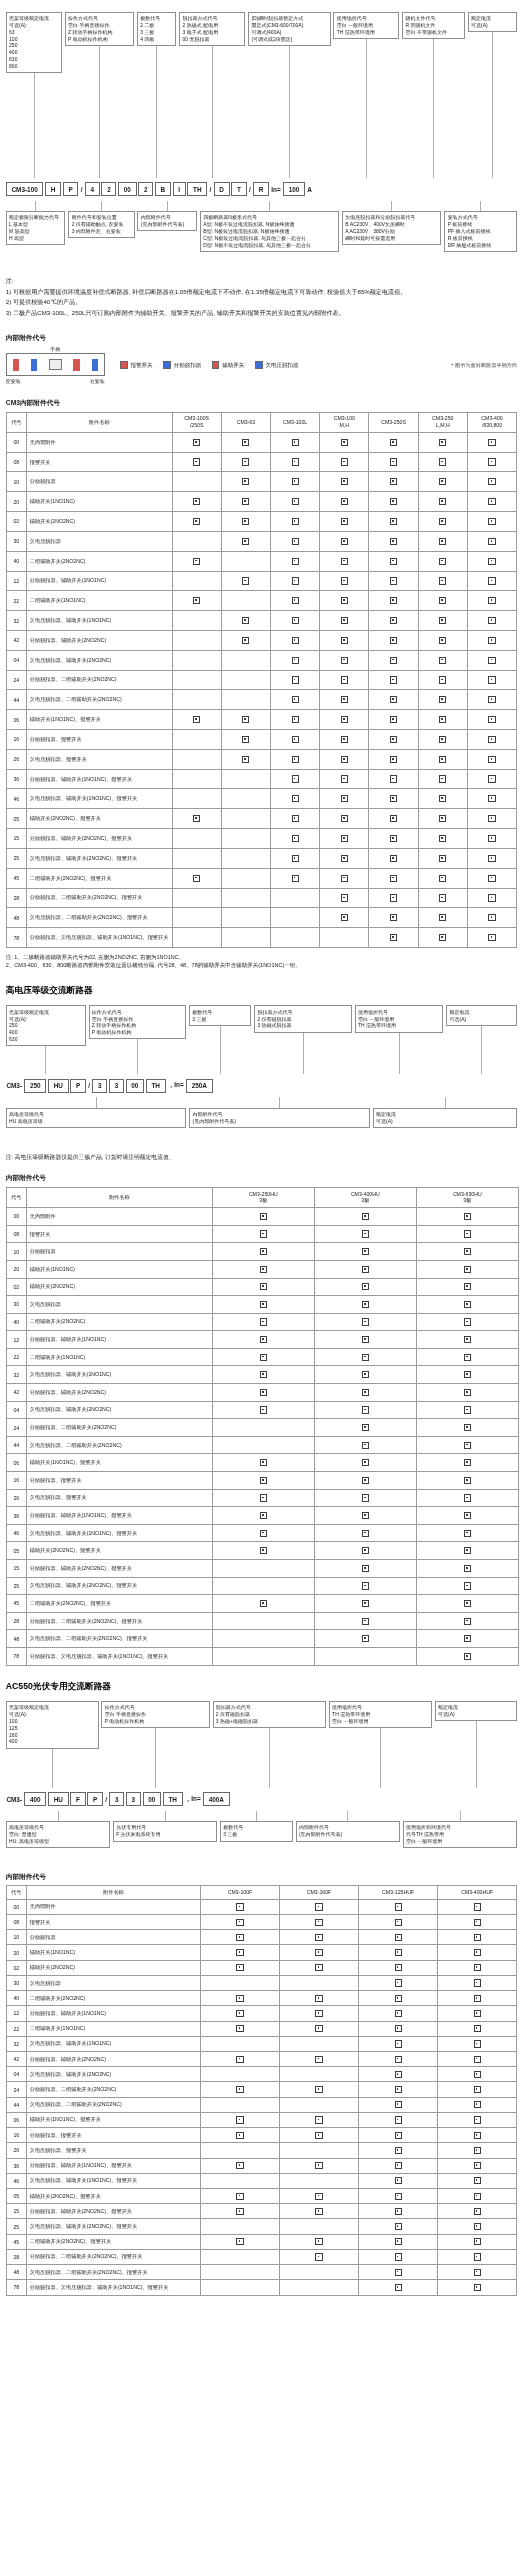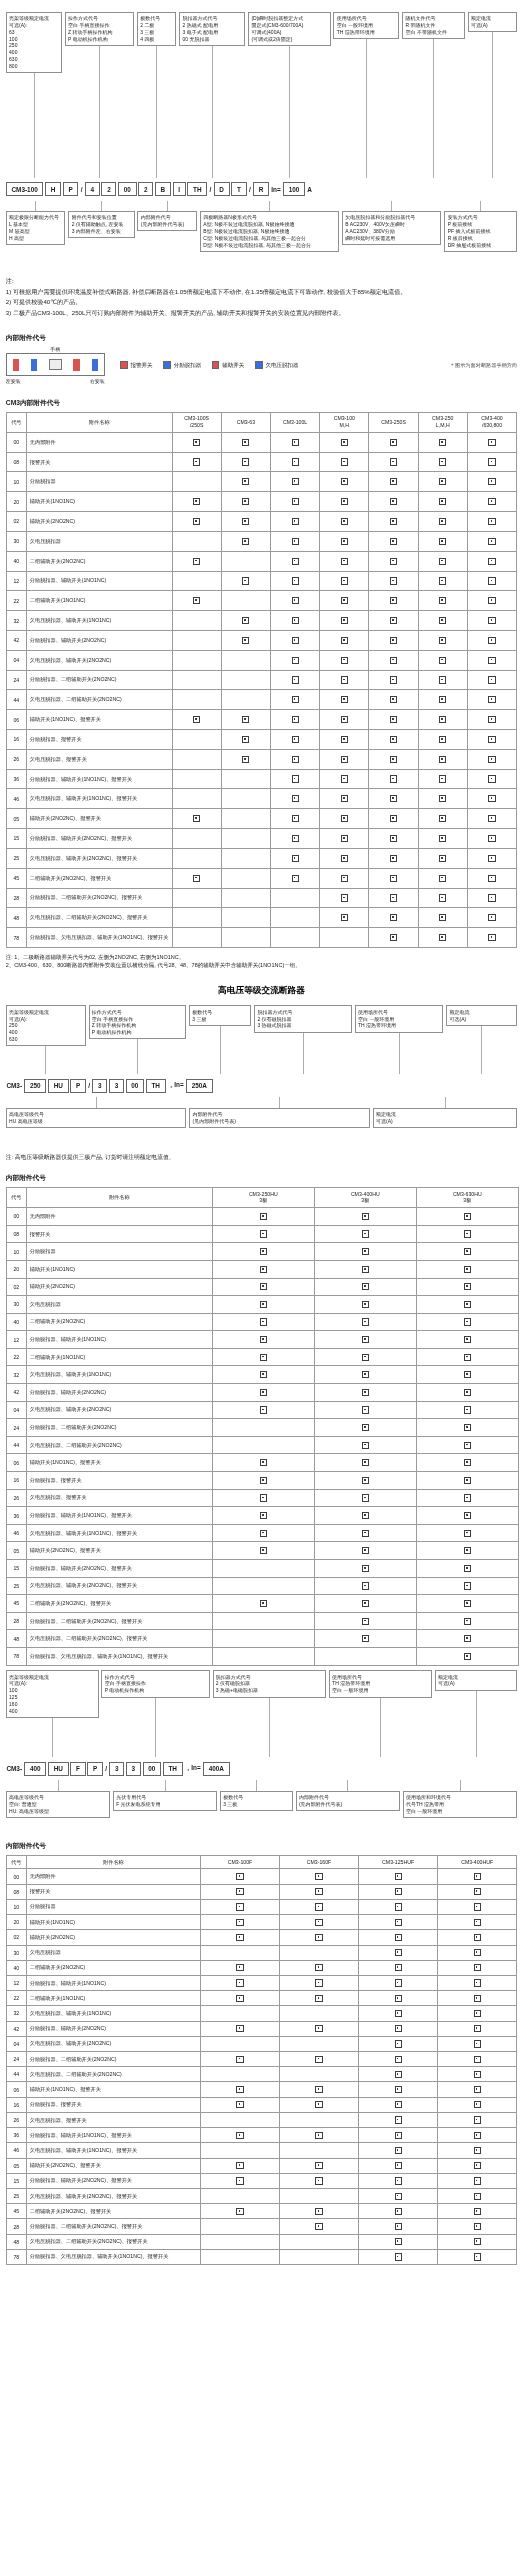--- a/index.html
+++ b/index.html
@@ -24,21 +24,21 @@
   .callouts-bottom .co-col{align-self:stretch;}
   
   .notes{margin:0 0 15px;}
   .note-label{font-size:6.1px;margin-bottom:1.2px;}
   .note-line{font-size:6.1px;line-height:1.75;}
   .note-single{font-size:5.8px;margin:3.5px 0 12.8px;}
   .table-notes{margin:3.5px 0 15px;}
   .table-notes .note-line{font-size:5.5px;line-height:1.6;}
   
   .sec-title{font-size:6.7px;font-weight:bold;margin:8.1px 0 3.5px;}
-  .big-heading{font-size:8.7px;font-weight:bold;margin:15px 0 8.1px;color:#000;text-align:center;}
+  .big-heading{font-size:8.7px;font-weight:bold;margin:15px 0 8.1px;color:#000;}
   
   .acc-intro{margin-bottom:15px;}
   .acc-row{display:flex;align-items:center;gap:15px;margin-top:3.5px;}
   .breaker{width:99px;flex:0 0 auto;}
   .handle-label{font-size:5px;text-align:center;margin-bottom:1.2px;}
   .breaker-body{position:relative;height:23px;border:0.6px solid #777;display:flex;
                 align-items:center;justify-content:space-between;padding:2.9px 5.8px;box-sizing:border-box;}
   .handle{width:10.5px;height:9.3px;border:0.6px solid #777;background:#eee;}
   .slot{width:6.4px;height:11.6px;display:inline-block;}
   .mount-labels{display:flex;justify-content:space-between;font-size:5px;margin-top:1.7px;}
@@ -910,20 +910,21 @@
               <td class="name">分励脱扣器、欠电压脱扣器、辅助开关(1NO1NC)、报警开关</td>
               <td class="markcell"></td>
               <td class="markcell"></td>
               <td class="markcell"><span class="sq"></span></td>
             </tr>
           </tbody>
         </table>
       </div>
   </section>
 
+  <h2 class="big-heading">AC550光伏专用交流断路器</h2>
   <section class="diagram d3">
     <div class="callouts-top">
         <div class="co-col" style="flex: 0.9 1 0px;">
           <div class="co-box">
             <div>壳架等级额定电流</div>
             <div>可选(A):</div>
             <div>100</div>
             <div>125</div>
             <div>160</div>
             <div>400</div>

